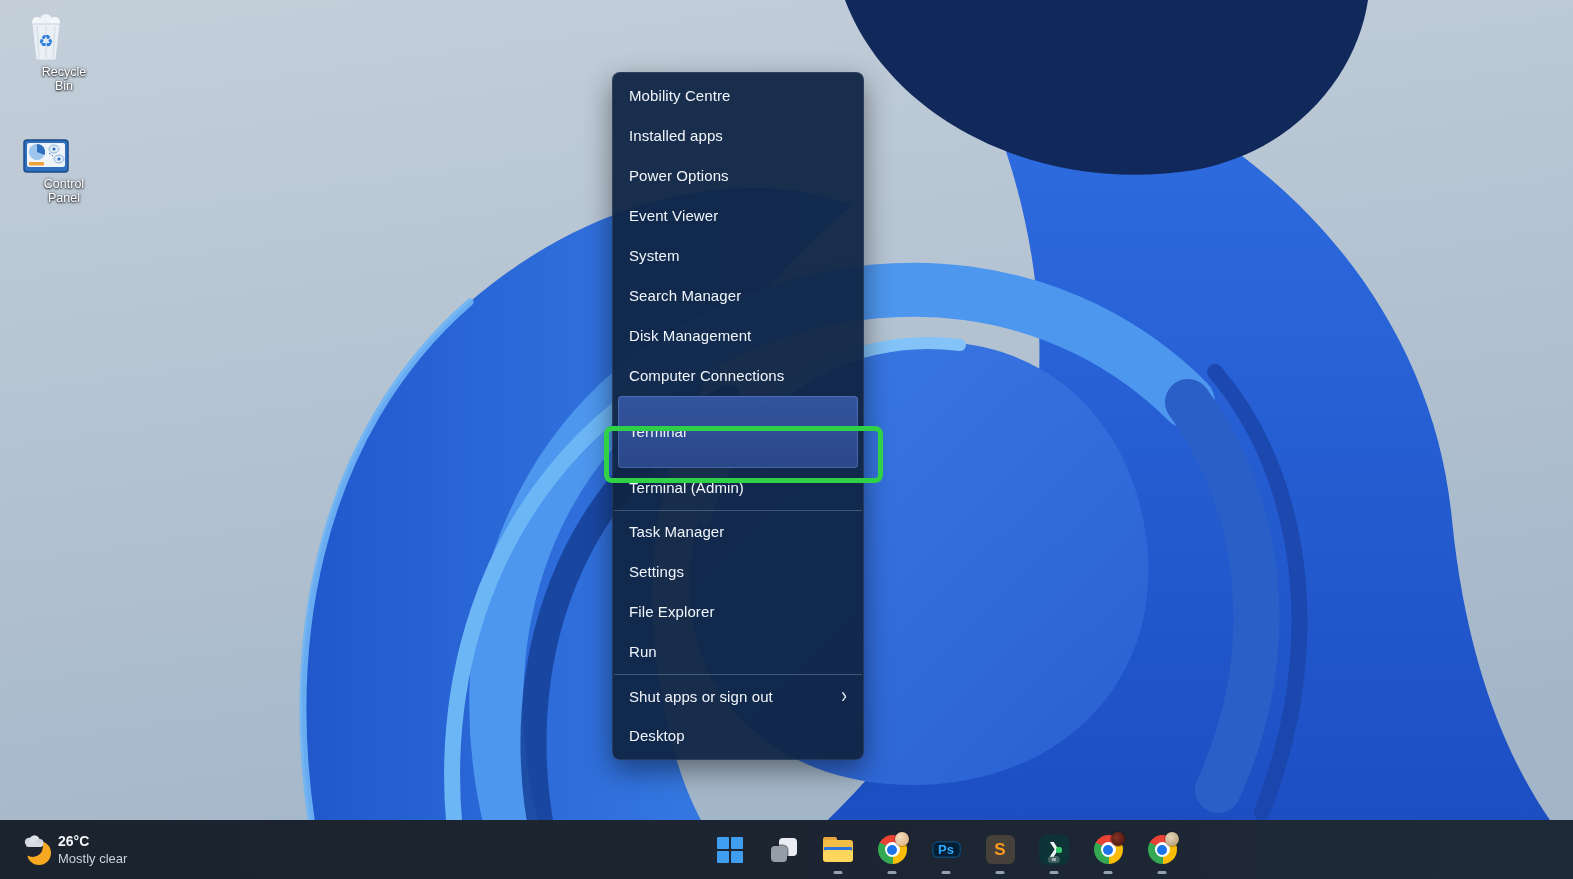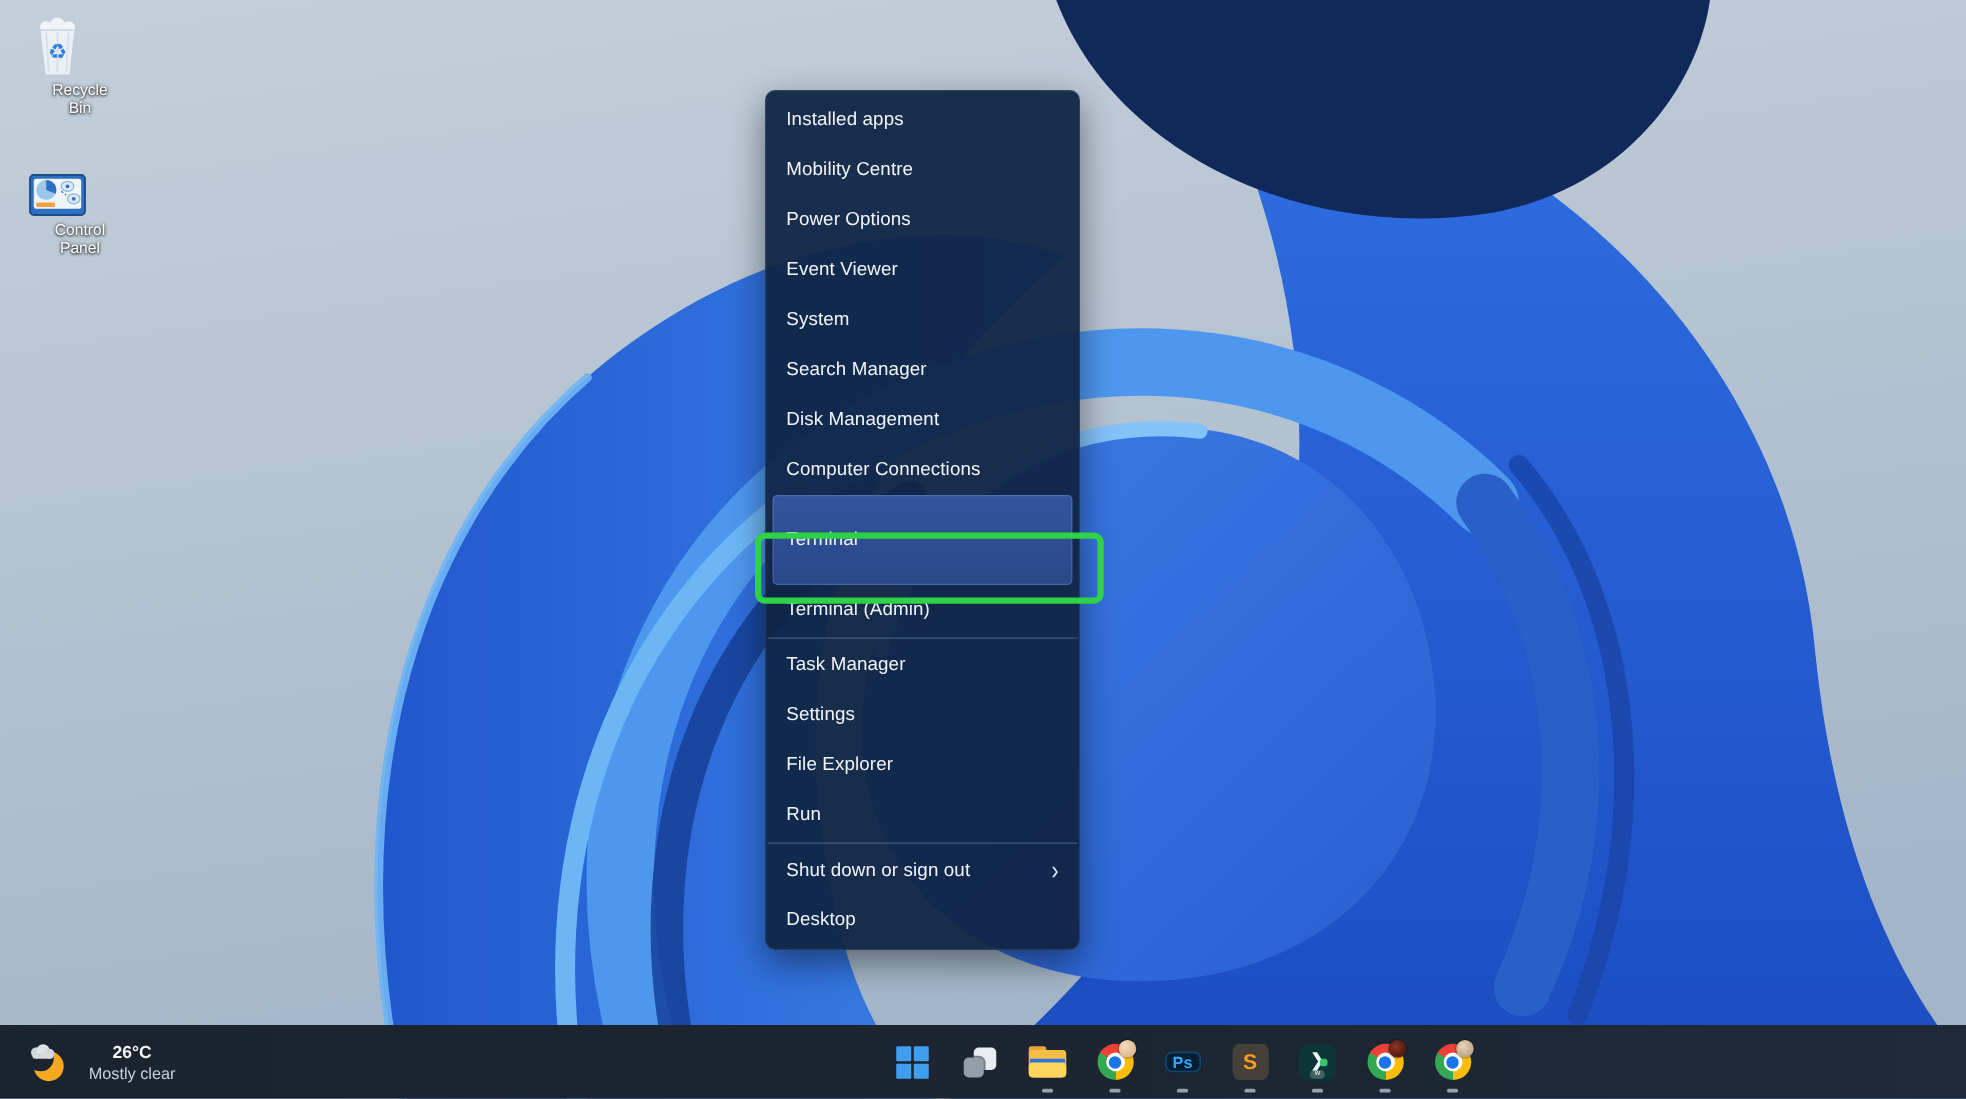--- a/index.html
+++ b/index.html
@@ -44,21 +44,21 @@
   .annotation-box{
     position:absolute;left:604px;top:426px;width:279px;height:57px;z-index:6;
     border:5px solid #2fd146;border-radius:8px;box-sizing:border-box;
     pointer-events:none;
   }
   
   .taskbar{
     position:absolute;left:0;bottom:0;width:100%;height:59px;z-index:10;
     background:linear-gradient(90deg,#1b232e 0%,#1c2531 55%,#1f2a39 100%);
   }
-  .weather{position:absolute;left:10px;top:0;height:100%;display:flex;align-items:center;gap:17px;padding:0 8px;cursor:default;text-align:center;}
+  .weather{position:absolute;left:10px;top:0;height:100%;display:flex;align-items:center;gap:4px;padding:0 8px;cursor:default;}
   .weather-temp{font-size:14px;color:#f2f6fa;font-weight:700;line-height:17px;}
   .weather-cond{font-size:13px;color:#c9d2dc;line-height:17px;}
   .tb-icons{position:absolute;left:714px;top:0;height:100%;display:flex;align-items:center;gap:22px;}
   .tb-slot{width:32px;height:100%;position:relative;display:flex;align-items:center;justify-content:center;}
   .tb-pill{position:absolute;bottom:5px;left:50%;transform:translateX(-50%);width:9px;height:3px;border-radius:2px;background:#94a1b0;}
   
   .start-grid{width:26px;height:26px;display:grid;grid-template-columns:12px 12px;grid-template-rows:12px 12px;gap:2px;}
   .start-grid span{background:#3f9ef0;border-radius:1px;}
   
   .taskview{width:28px;height:28px;position:relative;}
@@ -155,38 +155,38 @@
       <ellipse cx="36" cy="21" rx="5" ry="4" fill="#dce9f6" stroke="#8fb4da"></ellipse>
       <circle cx="31" cy="11" r="1.5" fill="#2f6fc0"></circle>
         <circle cx="36" cy="21" r="1.5" fill="#2f6fc0"></circle>
       <path d="M26 15 L30 18" stroke="#2f6fc0" stroke-width="1" stroke-dasharray="2 1.5"></path>
     </svg>
   </div>
   <div class="lbl">Control Panel</div>
 </div>
 
 <div class="context-menu">
+  <div class="menu-item">Mobility Centre</div>
   <div class="menu-item">Installed apps</div>
-  <div class="menu-item">Mobility Centre</div>
   <div class="menu-item">Power Options</div>
   <div class="menu-item">Event Viewer</div>
   <div class="menu-item">System</div>
   <div class="menu-item">Search Manager</div>
   <div class="menu-item">Disk Management</div>
   <div class="menu-item">Computer Connections</div>
   <div class="menu-item highlighted">Terminal</div>
   <div class="menu-item">Terminal (Admin)</div>
   <div class="menu-sep"></div>
   <div class="menu-item">Task Manager</div>
   <div class="menu-item">Settings</div>
   <div class="menu-item">File Explorer</div>
   <div class="menu-item">Run</div>
   <div class="menu-sep"></div>
   <div class="menu-item with-submenu">
-    <span>Shut down or sign out</span>
+    <span>Shut apps or sign out</span>
     <span class="submenu-arrow">›</span>
   </div>
   <div class="menu-item">Desktop</div>
 </div>
 
 <div class="annotation-box"></div>
 
 <div class="taskbar">
 
   <div class="weather">

